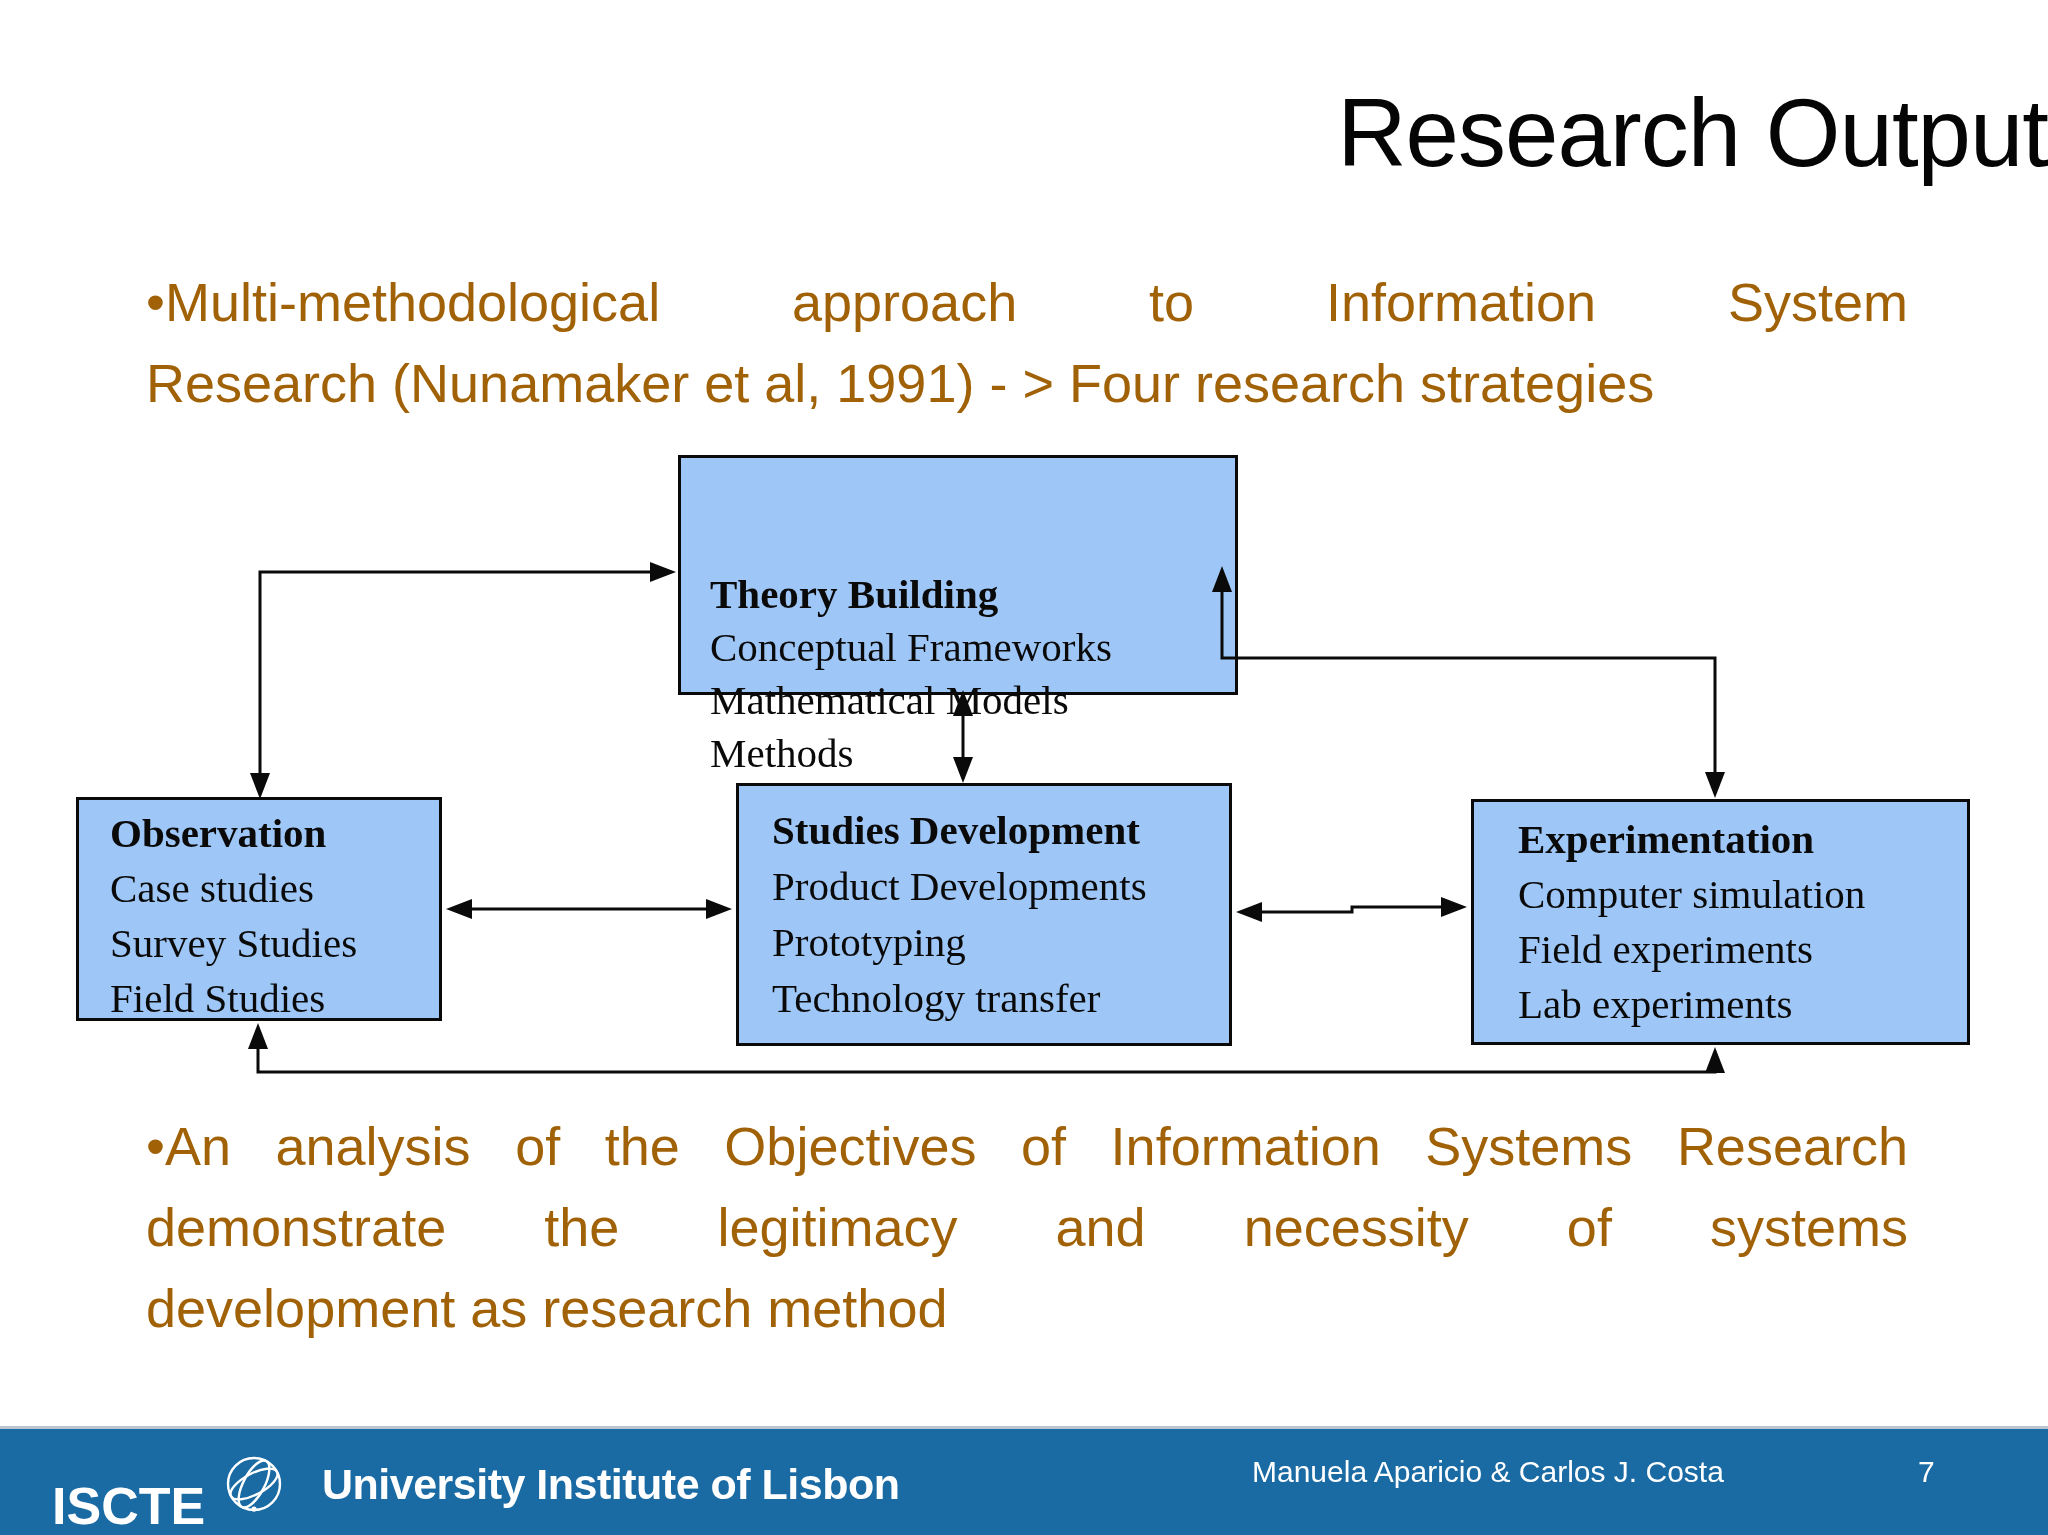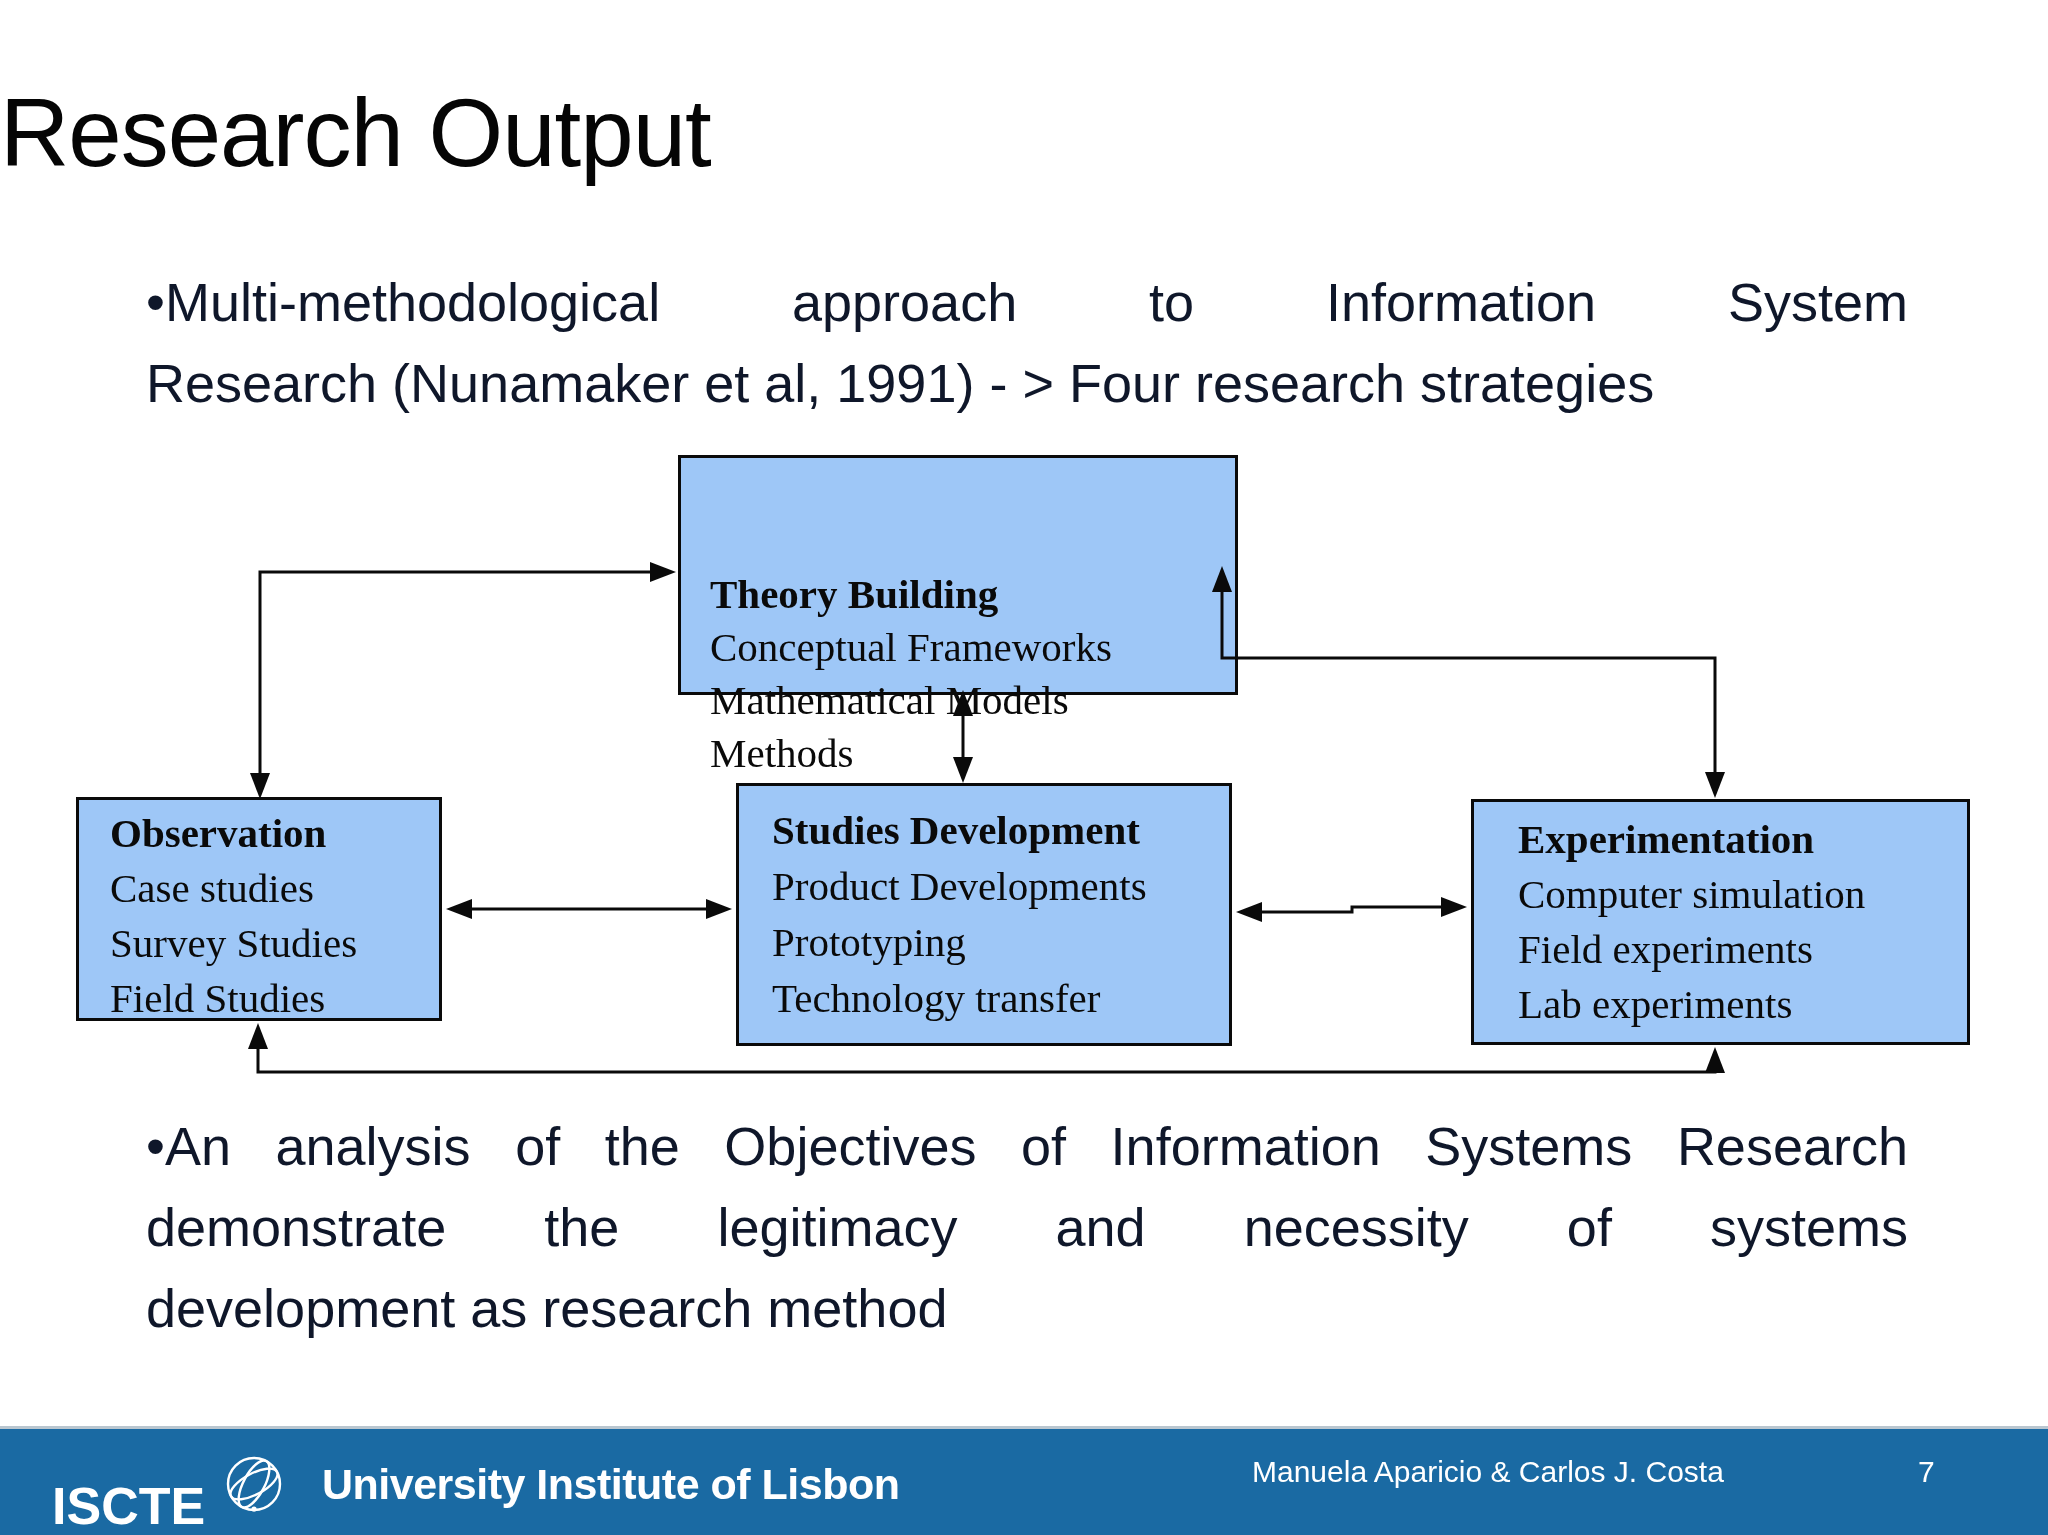--- a/index.html
+++ b/index.html
@@ -10,26 +10,26 @@
     --text:#0b0b0b;
   }
   html,body{margin:0;padding:0}
   body{
     width:2048px;height:1535px;position:relative;overflow:hidden;
     background:#ffffff;color:var(--text);
     font-family:"Liberation Sans",sans-serif;
   }
   .title{
     position:absolute;left:0;top:78px;width:2048px;
-    text-align:left;font-size:96px;line-height:1.15;font-weight:400;
+    text-align:right;font-size:96px;line-height:1.15;font-weight:400;
     letter-spacing:-1px;color:#050505;
   }
   .bullet{
     position:absolute;left:146px;width:1762px;
-    font-size:54px;line-height:81px;color:#0f172a;
+    font-size:54px;line-height:81px;color:#a16207;
   }
   .bullet .jl{text-align:justify;text-align-last:justify}
   .bullet .ll{text-align:right;text-align-last:left}
   .dbox{
     position:absolute;box-sizing:border-box;
     background:var(--box-fill);border:3px solid var(--box-border);
   }
   .dtext{
     position:absolute;font-family:Liberation Serif, serif;
     font-size:41px;line-height:55px;color:#0a0a0a;white-space:nowrap;

